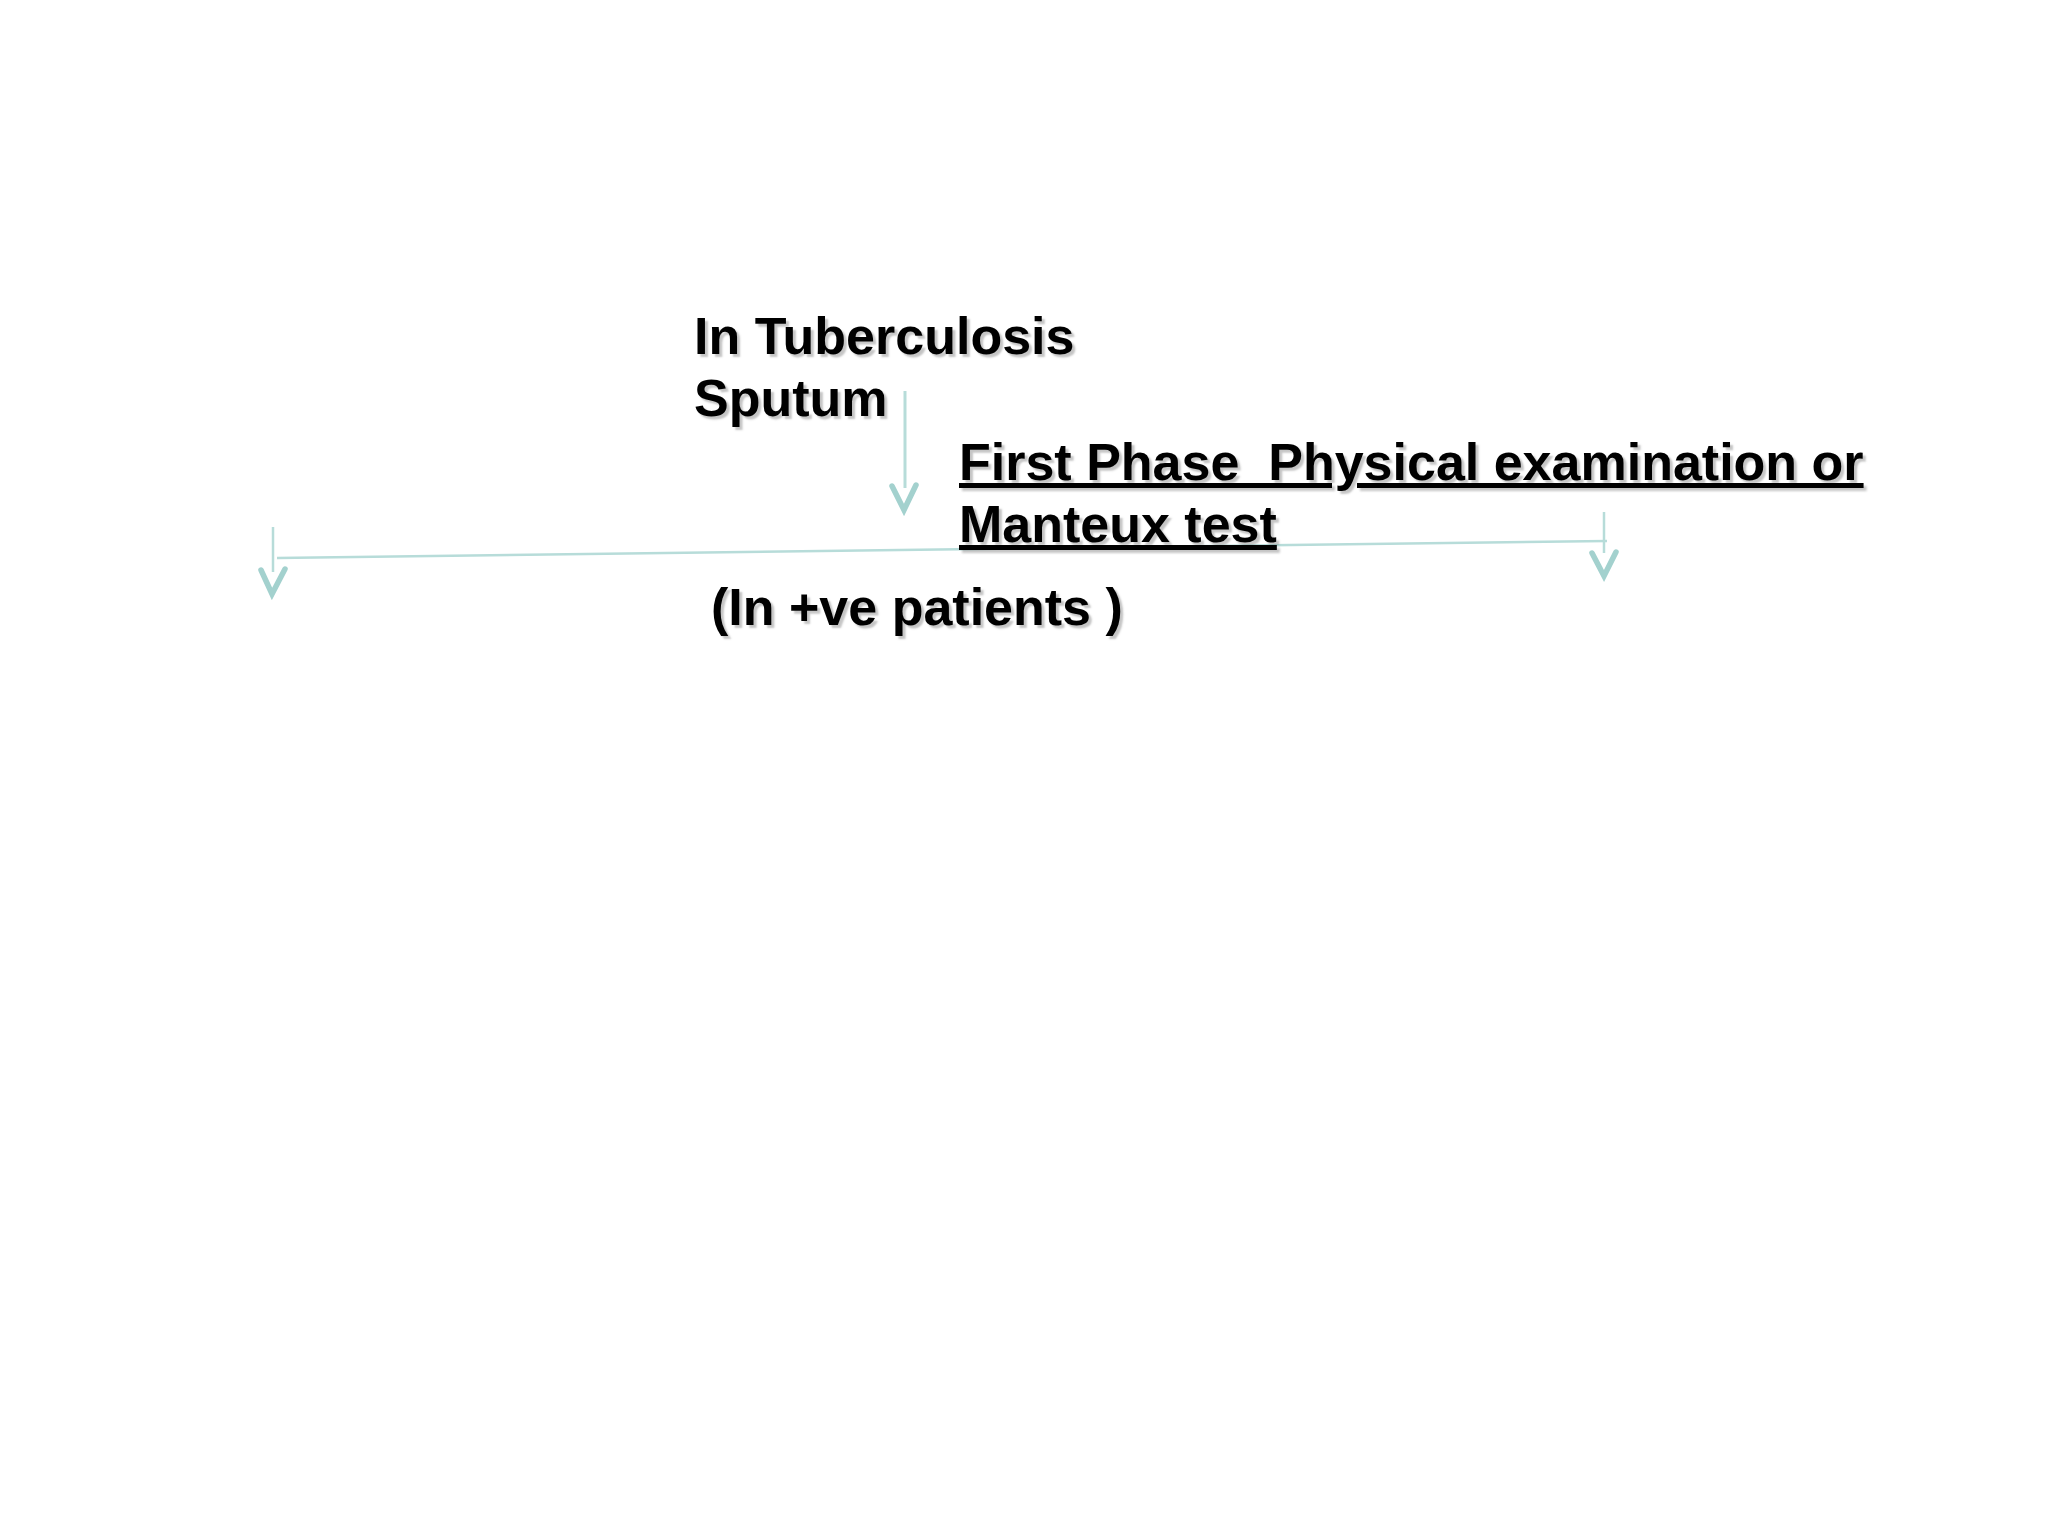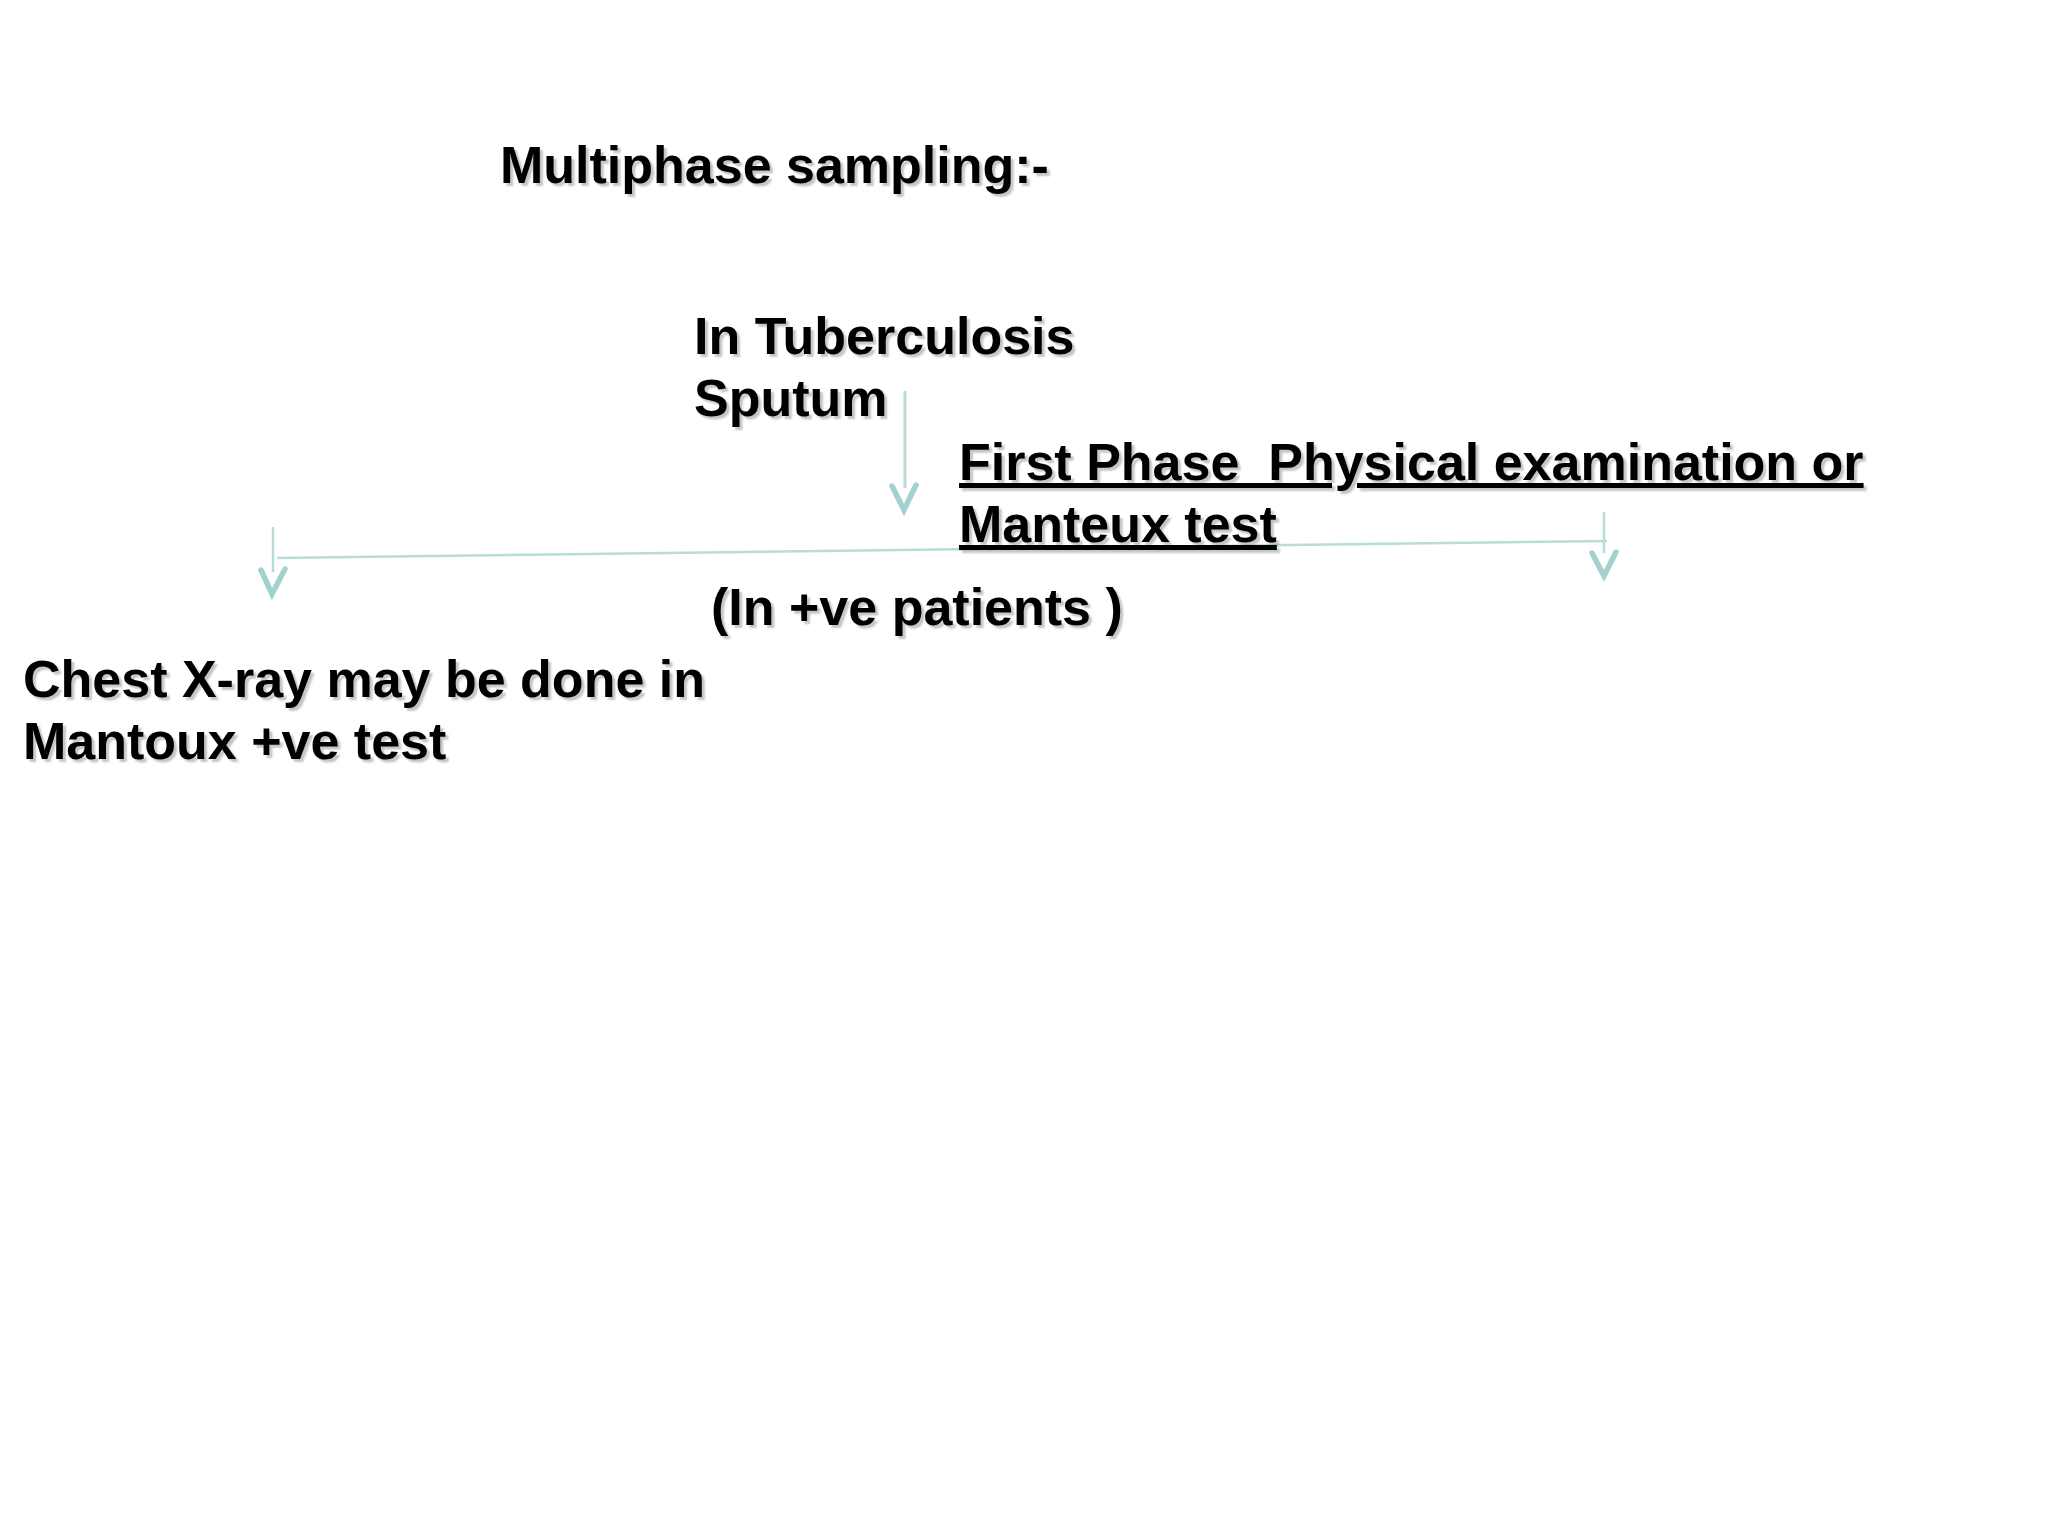--- a/index.html
+++ b/index.html
@@ -66,27 +66,24 @@
       <line class="thinshaft" x1="273" y1="527" x2="273" y2="572"></line>
       <polyline class="head" points="261,570 272,594 285,569"></polyline>
     </g>
 
     <g>
       <line class="thinshaft" x1="1604" y1="512" x2="1604" y2="553"></line>
       <polyline class="head" points="1592,553 1604,576 1616,552"></polyline>
     </g>
   </svg>
 
-  <div class="txt" style="left:500px; top:134px;">Multiphase sampling:-</div>
 
   <div class="txt" style="left:694px; top:305px;">In Tuberculosis
 Sputum</div>
 
   <div class="txt" style="left:959px; top:431px;text-decoration:underline;">First Phase  Physical examination or
 Manteux test</div>
 
   <div class="txt" style="left:711px; top:576px;">(In +ve patients )</div>
 
-  <div class="txt" style="left:23px; top:648px;">Chest X-ray may be done in
-Mantoux +ve test</div>
 
 
 </div>
 
 </body></html>

